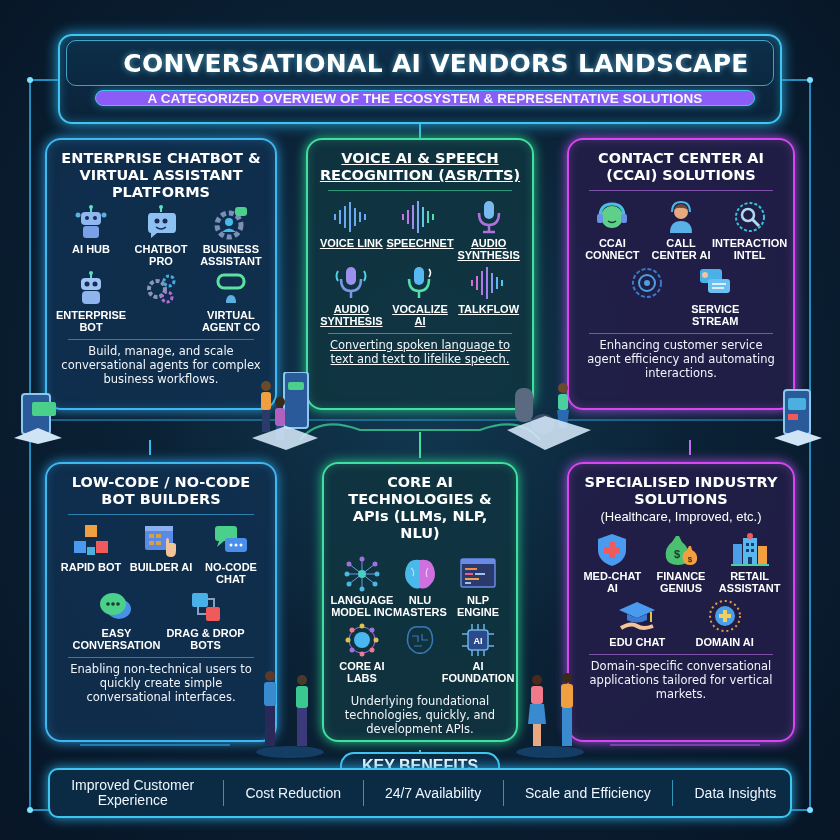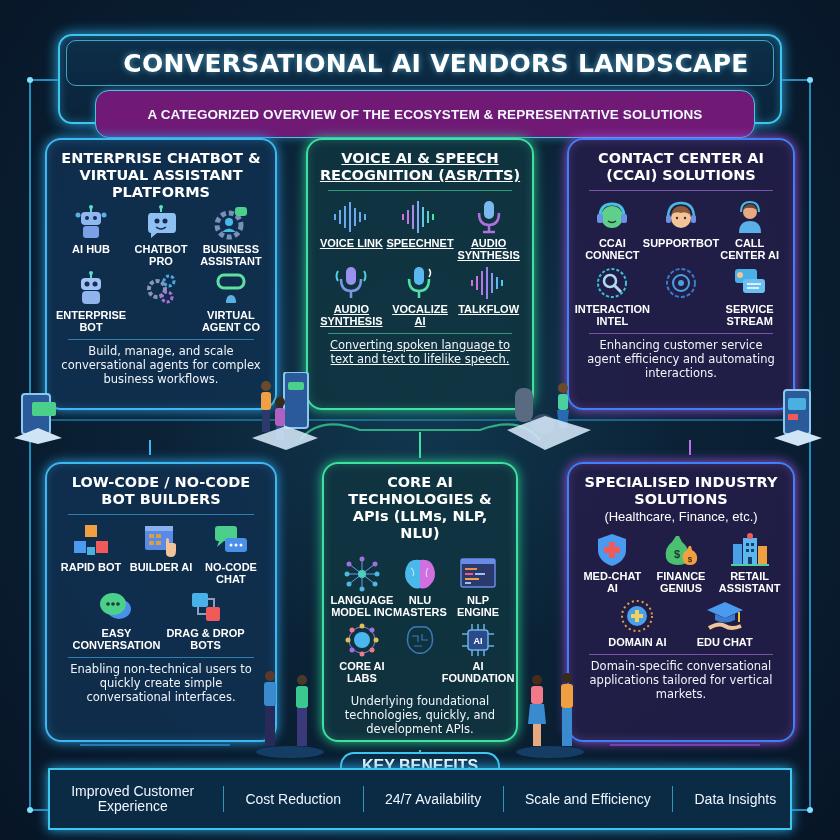--- a/index.html
+++ b/index.html
@@ -23,37 +23,37 @@
     position: absolute; left: 66px; top: 40px; width: 708px; height: 46px;
     border: 1.5px solid rgba(90,210,250,0.7); border-radius: 10px;
     display: flex; align-items: center; justify-content: center; padding-left: 32px;
   }
   .title-text {
     font-family: "DejaVu Sans", sans-serif; font-weight: bold;
     font-size: 25px; letter-spacing: 0.3px; color: #fff;
     text-shadow: 0 0 6px rgba(120,220,255,0.6);
   }
   .subtitle {
-    position: absolute; left: 95px; top: 90px; width: 660px; height: 48px;
+    position: absolute; left: 95px; top: 90px; width: 660px; height: 16px;
     border: 1.5px solid #3fc6f0; border-radius: 14px;
-    background: #701a75;
+    background: #8b5cf6;
     display: flex; align-items: center; justify-content: center;
     box-shadow: 0 0 8px rgba(63,198,240,0.5);
   }
   .subtitle span {
     font-family: "Liberation Sans", sans-serif; font-weight: bold;
     font-size: 13.5px; letter-spacing: 0.1px; color: #f2f8ff;
   }
   .panel {
     position: absolute; border-radius: 16px; padding: 10px 8px;
     display: flex; flex-direction: column; align-items: center;
   }
   .panel.blue { border: 2px solid #3fb8f2; box-shadow: 0 0 12px #2a98d8, inset 0 0 10px rgba(63,184,242,0.25); background: rgba(16,48,80,0.88); }
   .panel.green { border: 2px solid #3fe0a0; box-shadow: 0 0 12px #26c48a, inset 0 0 10px rgba(63,224,160,0.25); background: rgba(16,52,64,0.88); }
-  .panel.purple { border: 2px solid #3b82f6; box-shadow: 0 0 12px #a44fe0, inset 0 0 10px rgba(192,111,240,0.25); background: rgba(34,30,72,0.9); }
+  .panel.purple { border: 2px solid #d946ef; box-shadow: 0 0 12px #a44fe0, inset 0 0 10px rgba(192,111,240,0.25); background: rgba(34,30,72,0.9); }
   .panel-title {
     font-family: "DejaVu Sans", sans-serif; font-weight: bold;
     font-size: 14.5px; line-height: 17px; text-align: center; color: #fff;
     text-transform: none;
   }
   .panel-sub {
     font-family: "Liberation Sans", sans-serif; font-size: 13px; text-align: center; color: #fff; margin-top: 1px;
   }
   .rule { width: 88%; height: 1px; margin: 6px 0 4px 0; }
   .blue .rule { background: rgba(63,184,242,0.6); }
@@ -69,22 +69,22 @@
   .vendor .lbl {
     font-family: "Liberation Sans", sans-serif; font-weight: bold;
     font-size: 11px; line-height: 12px; text-align: center; color: #fff; margin-top: 2px;
     text-transform: uppercase;
   }
   .desc {
     font-family: "DejaVu Sans", sans-serif; font-size: 11.5px; line-height: 14px;
     text-align: center; color: #f1f5fa; padding: 0 6px;
   }
   .benefits {
-    position: absolute; left: 48px; top: 768px; width: 744px; height: 62px;
-    border: 2px solid #3fc6f0; border-radius: 1px;
+    position: absolute; left: 48px; top: 768px; width: 744px; height: 50px;
+    border: 2px solid #3fc6f0; border-radius: 10px;
     background: #0b2a44;
     box-shadow: 0 0 12px #2aa9e0;
     display: flex; align-items: center; justify-content: space-around;
   }
   .benefits-tab {
     position: absolute; left: 340px; top: 752px; width: 160px; height: 26px;
     background: #0b2a44; border: 2px solid #3fc6f0; border-bottom: none;
     border-radius: 14px 14px 0 0;
     display: flex; align-items: center; justify-content: center;
   }
@@ -311,34 +311,20 @@
             <rect x="3" y="15" width="6" height="9" rx="2" fill="#6a90e8"></rect>
             <rect x="27" y="15" width="6" height="9" rx="2" fill="#6a90e8"></rect>
             <path d="M14 22 Q18 25 22 22" stroke="#1a3a2a" stroke-width="1.5" fill="none"></path>
           </svg>
       </div>
       <div class="lbl">CCAI CONNECT</div>
     </div>
     <div class="vendor">
       <div class="ic">
         <svg width="36" height="36" viewBox="0 0 36 36">
-            <circle cx="18" cy="19" r="10" fill="#f3c49a"></circle>
-            <path d="M8 16 Q10 7 18 7 Q26 7 28 16 Q22 12 18 14 Q12 12 8 16Z" fill="#8a5a3a"></path>
-            <path d="M5 19 Q5 4 18 4 Q31 4 31 19" stroke="#4ab8e0" stroke-width="2.5" fill="none"></path>
-            <rect x="3" y="16" width="5" height="8" rx="2" fill="#6a90e8"></rect>
-            <rect x="28" y="16" width="5" height="8" rx="2" fill="#6a90e8"></rect>
-            <circle cx="14" cy="19" r="1.2" fill="#333"></circle>
-            <circle cx="22" cy="19" r="1.2" fill="#333"></circle>
-          </svg>
-      </div>
-      <div class="lbl">SUPPORTBOT</div>
-    </div>
-    <div class="vendor">
-      <div class="ic">
-        <svg width="36" height="36" viewBox="0 0 36 36">
             <circle cx="18" cy="13" r="7" fill="#e8a880"></circle>
             <path d="M11 11 Q13 5 18 5 Q23 5 25 11 Q20 8 18 9 Q14 8 11 11Z" fill="#6a4a3a"></path>
             <path d="M9 13 Q9 3 18 3 Q27 3 27 13" stroke="#4ab8e0" stroke-width="2" fill="none"></path>
             <path d="M7 34 Q7 22 18 22 Q29 22 29 34Z" fill="#5ab0e8"></path>
           </svg>
       </div>
       <div class="lbl">CALL CENTER AI</div>
     </div>
     <div class="vendor">
       <div class="ic">
@@ -562,21 +548,21 @@
       </div>
       <div class="lbl">AI FOUNDATION</div>
     </div>
   </div>
   <div class="rule"></div>
   <div class="desc">Underlying foundational technologies, quickly, and development APIs.</div>
 </div>
 
 <div class="panel purple" style="left:567px; top:462px; width:228px; height:280px;">
   <div class="panel-title">SPECIALISED INDUSTRY SOLUTIONS</div>
-  <div class="panel-sub">(Healthcare, Finance, etc.)</div>
+  <div class="panel-sub">(Healthcare, Improved, etc.)</div>
   <div class="grid" style="margin-top:4px;">
     <div class="vendor">
       <div class="ic">
         <svg width="34" height="36" viewBox="0 0 34 36">
             <path d="M17 2 L31 7 V18 Q31 29 17 34 Q3 29 3 18 V7Z" fill="#4a9af0"></path>
             <rect x="14" y="10" width="6" height="16" fill="#f05a5a"></rect>
             <rect x="9" y="15" width="16" height="6" fill="#f05a5a"></rect>
           </svg>
       </div>
       <div class="lbl">MED-CHAT AI</div>
@@ -606,39 +592,39 @@
               <rect x="21" y="17" width="3" height="3"></rect>
               <rect x="18" y="25" width="4" height="7"></rect>
             </g>
             <line x1="1" y1="33" x2="39" y2="33" stroke="#4ad0a0" stroke-width="2"></line>
           </svg>
       </div>
       <div class="lbl">RETAIL ASSISTANT</div>
     </div>
     <div class="vendor" style="width:42%;">
       <div class="ic">
+        <svg width="40" height="36" viewBox="0 0 40 36">
+            <path d="M20 4 L38 12 L20 20 L2 12Z" fill="#4a9af0"></path>
+            <path d="M10 16 V22 Q20 27 30 22 V16 L20 20Z" fill="#3a7ad0"></path>
+            <line x1="34" y1="14" x2="34" y2="24" stroke="#f0c040" stroke-width="2"></line>
+            <path d="M4 30 Q14 24 20 28 Q26 32 36 28" stroke="#f3c49a" stroke-width="4" fill="none"></path>
+          </svg>
+      </div>
+      <div class="lbl">EDU CHAT</div>
+    </div>
+    <div class="vendor" style="width:42%;">
+      <div class="ic">
         <svg width="38" height="36" viewBox="0 0 38 36">
             <circle cx="19" cy="18" r="15" fill="none" stroke="#e0a040" stroke-width="2" stroke-dasharray="2 3"></circle>
             <circle cx="19" cy="18" r="10" fill="#4aa0e8"></circle>
             <rect x="17" y="12" width="4" height="12" fill="#f0d060"></rect>
             <rect x="13" y="16" width="12" height="4" fill="#f0d060"></rect>
           </svg>
       </div>
       <div class="lbl">DOMAIN AI</div>
-    </div>
-    <div class="vendor" style="width:42%;">
-      <div class="ic">
-        <svg width="40" height="36" viewBox="0 0 40 36">
-            <path d="M20 4 L38 12 L20 20 L2 12Z" fill="#4a9af0"></path>
-            <path d="M10 16 V22 Q20 27 30 22 V16 L20 20Z" fill="#3a7ad0"></path>
-            <line x1="34" y1="14" x2="34" y2="24" stroke="#f0c040" stroke-width="2"></line>
-            <path d="M4 30 Q14 24 20 28 Q26 32 36 28" stroke="#f3c49a" stroke-width="4" fill="none"></path>
-          </svg>
-      </div>
-      <div class="lbl">EDU CHAT</div>
     </div>
   </div>
   <div class="rule"></div>
   <div class="desc">Domain-specific conversational applications tailored for vertical markets.</div>
 </div>
 
 <svg style="position:absolute; left:14px; top:390px;" width="50" height="55">
   <rect x="8" y="4" width="28" height="40" rx="3" fill="#2a5a9a" stroke="#8ac8f0" stroke-width="2"></rect>
   <rect x="18" y="12" width="24" height="14" rx="2" fill="#4ad08a"></rect>
   <path d="M0 48 L24 38 L48 48 L24 54Z" fill="#cfe4f5"></path>

